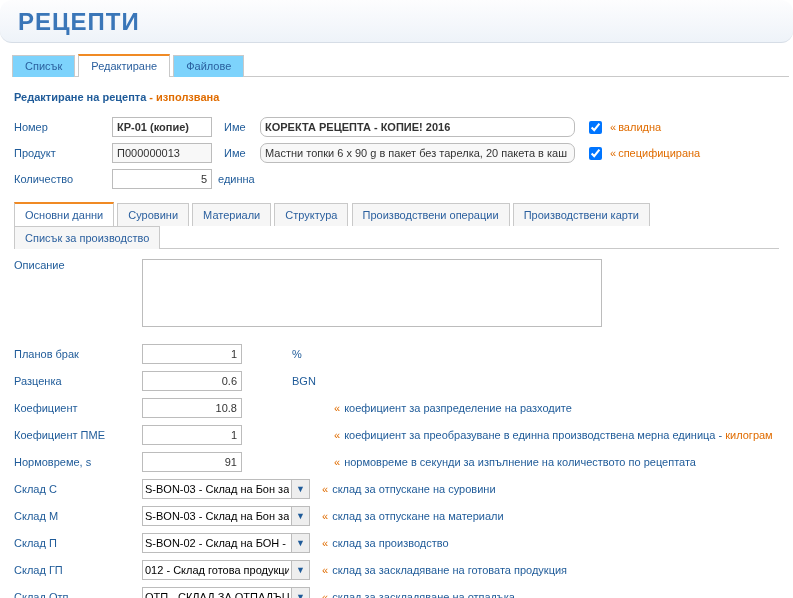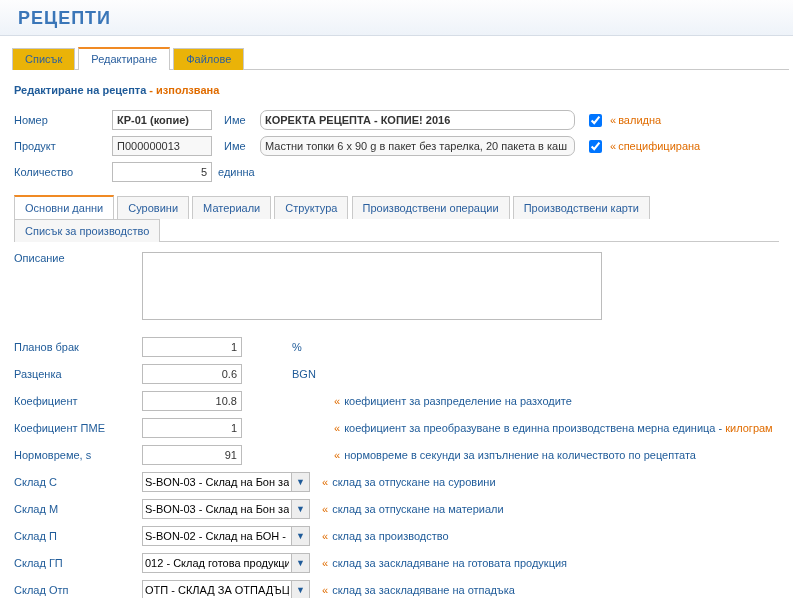--- a/index.html
+++ b/index.html
@@ -4,36 +4,37 @@
 <style>
   * { box-sizing: border-box; margin: 0; padding: 0; }
   body {
     font-family: Verdana, Arial, sans-serif;
     font-size: 11px;
     color: #1f5b99;
     background: #fff;
     width: 793px;
   }
   .page-title {
-    font-size: 18px;
+    font-size: 24px;
     font-weight: bold;
     color: #3a76b8;
     padding: 8px 18px 6px;
     letter-spacing: 1px;
     background: linear-gradient(#fdfdfe,#eef3f9);
     border-bottom: 1px solid #d6dde6;
+    border-radius: 12px;
   }
   
   .top-tabs { margin: 10px 0 0 12px; }
   .top-tab {
     display: inline-block;
     padding: 4px 12px 5px;
     border: 1px solid #c9c9c9;
     border-bottom: none;
-    background: #eab308;
+    background: #7dd3fc;
     color: #2a5f9e;
     font-size: 11px;
     position: relative;
     top: 1px;
     cursor: pointer;
   }
   .top-tab.active {
     background: #fff;
     border-top: 2px solid #f08a24;
     color: #2a5f9e;

